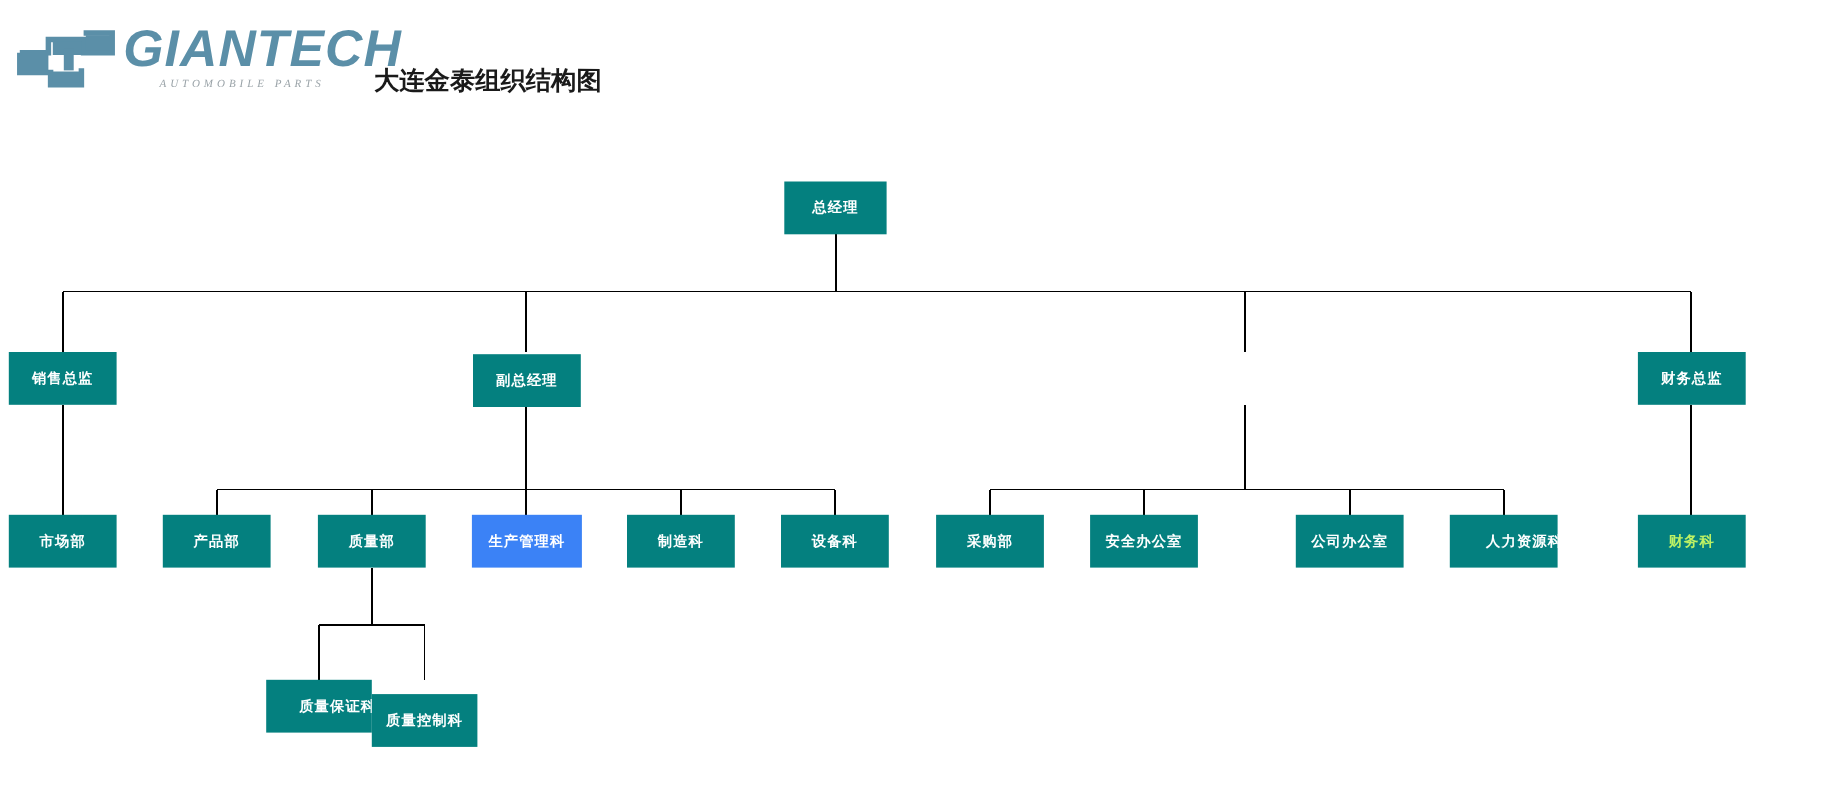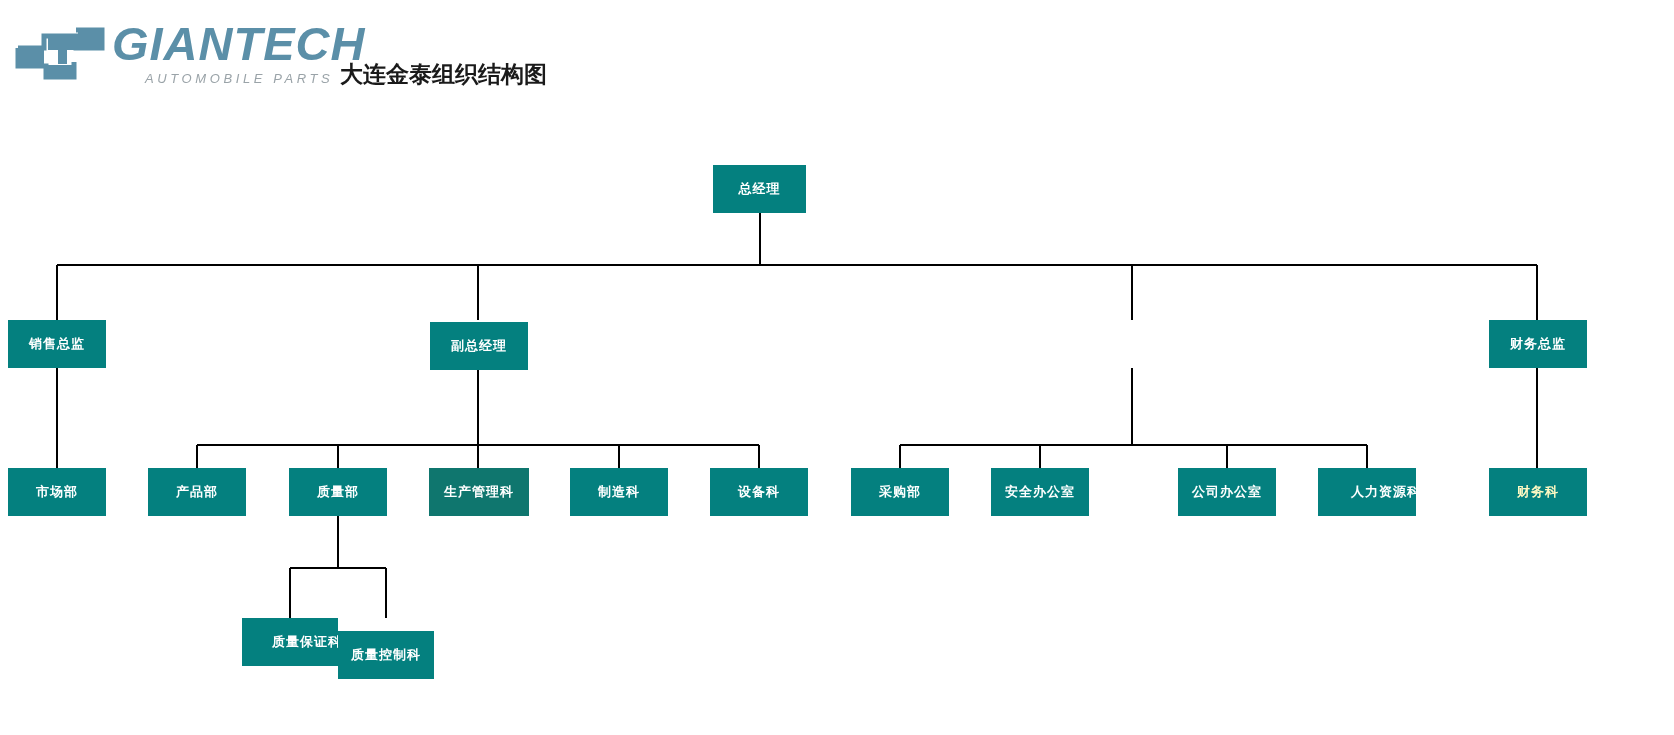--- a/index.html
+++ b/index.html
@@ -54,22 +54,22 @@
     font-style: italic;
     letter-spacing: 1px;
     color: #5b8fa8;
     line-height: 1;
     white-space: nowrap;
   }
   .logo-sub {
     position: absolute;
     left: 131px;
     top: 54px;
-    font-family: Liberation Sans, sans-serif;
-    font-size: 13px;
+    font-family: Liberation Serif, serif;
+    font-size: 10px;
     font-style: italic;
     letter-spacing: 3.6px;
     color: #9aa3a8;
     line-height: 1;
     white-space: nowrap;
   }
   .doc-title {
     position: absolute;
     left: 340px;
     top: 62px;
@@ -183,42 +183,42 @@
         </div>
         <div class="node" style="left: 8px; top: 468px; width: 98px; height: 48px; background: rgb(4, 128, 127); color: rgb(255, 255, 255);">
           <span>市场部</span>
         </div>
         <div class="node" style="left: 148px; top: 468px; width: 98px; height: 48px; background: rgb(4, 128, 127); color: rgb(255, 255, 255);">
           <span>产品部</span>
         </div>
         <div class="node" style="left: 289px; top: 468px; width: 98px; height: 48px; background: rgb(4, 128, 127); color: rgb(255, 255, 255);">
           <span>质量部</span>
         </div>
-        <div class="node" style="left: 429px; top: 468px; width: 100px; height: 48px; background: #0f766e; color: rgb(255, 255, 255);">
+        <div class="node" style="left: 429px; top: 468px; width: 100px; height: 48px; background: #3b82f6; color: rgb(255, 255, 255);">
           <span>生产管理科</span>
         </div>
         <div class="node" style="left: 570px; top: 468px; width: 98px; height: 48px; background: rgb(4, 128, 127); color: rgb(255, 255, 255);">
           <span>制造科</span>
         </div>
         <div class="node" style="left: 710px; top: 468px; width: 98px; height: 48px; background: rgb(4, 128, 127); color: rgb(255, 255, 255);">
           <span>设备科</span>
         </div>
         <div class="node" style="left: 851px; top: 468px; width: 98px; height: 48px; background: rgb(4, 128, 127); color: rgb(255, 255, 255);">
           <span>采购部</span>
         </div>
         <div class="node" style="left: 991px; top: 468px; width: 98px; height: 48px; background: rgb(4, 128, 127); color: rgb(255, 255, 255);">
           <span>安全办公室</span>
         </div>
         <div class="node" style="left: 1178px; top: 468px; width: 98px; height: 48px; background: rgb(4, 128, 127); color: rgb(255, 255, 255);">
           <span>公司办公室</span>
         </div>
         <div class="node" style="left: 1318px; top: 468px; width: 98px; height: 48px; background: rgb(4, 128, 127); color: rgb(255, 255, 255); padding-left: 38px;">
           <span>人力资源科</span>
         </div>
-        <div class="node" style="left: 1489px; top: 468px; width: 98px; height: 48px; background: rgb(4, 128, 127); color: #fef9c3;">
+        <div class="node" style="left: 1489px; top: 468px; width: 98px; height: 48px; background: rgb(4, 128, 127); color: #bef264;">
           <span>财务科</span>
         </div>
         <div class="node" style="left: 242px; top: 618px; width: 96px; height: 48px; background: rgb(4, 128, 127); color: rgb(255, 255, 255); padding-left: 34px;">
           <span>质量保证科</span>
         </div>
         <div class="node" style="left: 338px; top: 618px; width: 96px; height: 48px; background: rgb(4, 128, 127); color: rgb(255, 255, 255); margin-top: 13px;">
           <span>质量控制科</span>
         </div>
       </div>
   </div>

